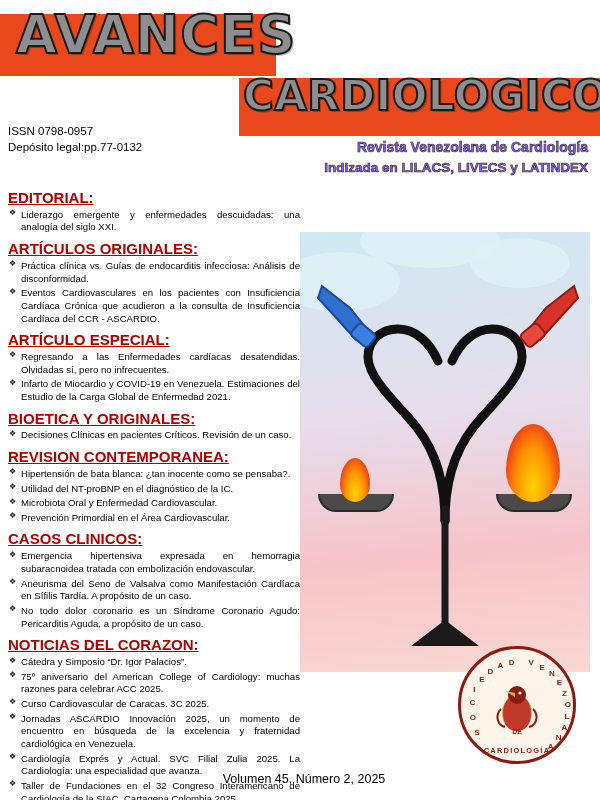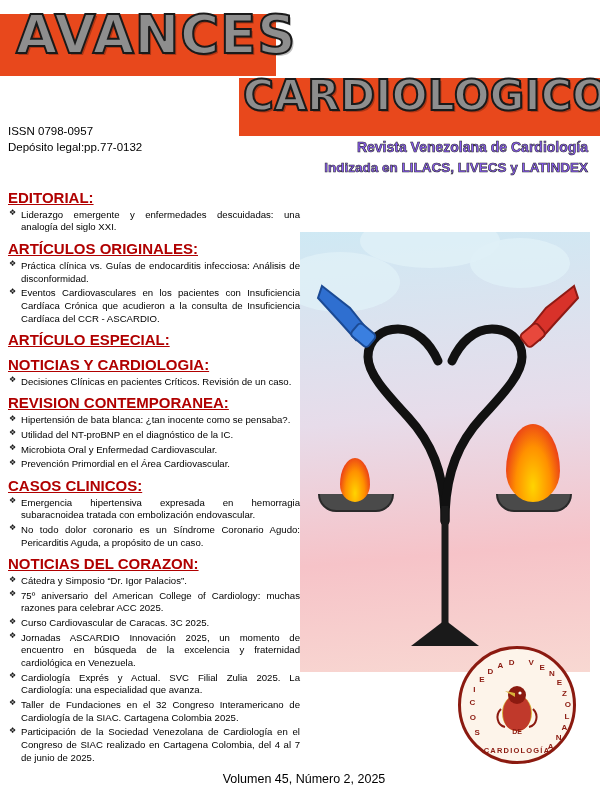--- a/index.html
+++ b/index.html
@@ -310,37 +310,42 @@
       <li>Liderazgo emergente y enfermedades descuidadas: una analogía del siglo XXI.</li>
     </ul>
 
     <div class="sec-head">ARTÍCULOS ORIGINALES:</div>
     <ul class="items">
       <li>Práctica clínica vs. Guías de endocarditis infecciosa: Análisis de disconformidad.</li>
       <li>Eventos Cardiovasculares en los pacientes con Insuficiencia Cardíaca Crónica que acudieron a la consulta de Insuficiencia Cardíaca del CCR - ASCARDIO.</li>
     </ul>
 
     <div class="sec-head">ARTÍCULO ESPECIAL:</div>
-
-    <div class="sec-head">NOTICIAS Y CARDIOLOGIA:</div>
+    <ul class="items">
+      <li>Regresando a las Enfermedades cardíacas desatendidas. Olvidadas sí, pero no infrecuentes.</li>
+      <li>Infarto de Miocardio y COVID-19 en Venezuela. Estimaciones del Estudio de la Carga Global de Enfermedad 2021.</li>
+    </ul>
+
+    <div class="sec-head">BIOETICA Y ORIGINALES:</div>
     <ul class="items">
       <li>Decisiones Clínicas en pacientes Críticos. Revisión de un caso.</li>
     </ul>
 
     <div class="sec-head">REVISION CONTEMPORANEA:</div>
     <ul class="items">
       <li>Hipertensión de bata blanca: ¿tan inocente como se pensaba?.</li>
       <li>Utilidad del NT-proBNP en el diagnóstico de la IC.</li>
       <li>Microbiota Oral y Enfermedad Cardiovascular.</li>
       <li>Prevención Primordial en el Área Cardiovascular.</li>
     </ul>
 
     <div class="sec-head">CASOS CLINICOS:</div>
     <ul class="items">
       <li>Emergencia hipertensiva expresada en hemorragia subaracnoidea tratada con embolización endovascular.</li>
+      <li>Aneurisma del Seno de Valsalva como Manifestación Cardíaca en Sífilis Tardía. A propósito de un caso.</li>
       <li>No todo dolor coronario es un Síndrome Coronario Agudo: Pericarditis Aguda, a propósito de un caso.</li>
     </ul>
 
     <div class="sec-head">NOTICIAS DEL CORAZON:</div>
     <ul class="items">
       <li>Cátedra y Simposio “Dr. Igor Palacios”.</li>
       <li>75º aniversario del American College of Cardiology: muchas razones para celebrar ACC 2025.</li>
       <li>Curso Cardiovascular de Caracas. 3C 2025.</li>
       <li>Jornadas ASCARDIO Innovación 2025, un momento de encuentro en búsqueda de la excelencia y fraternidad cardiológica en Venezuela.</li>
       <li>Cardiología Exprés y Actual. SVC Filial Zulia 2025.  La Cardiología: una especialidad que avanza.</li>

